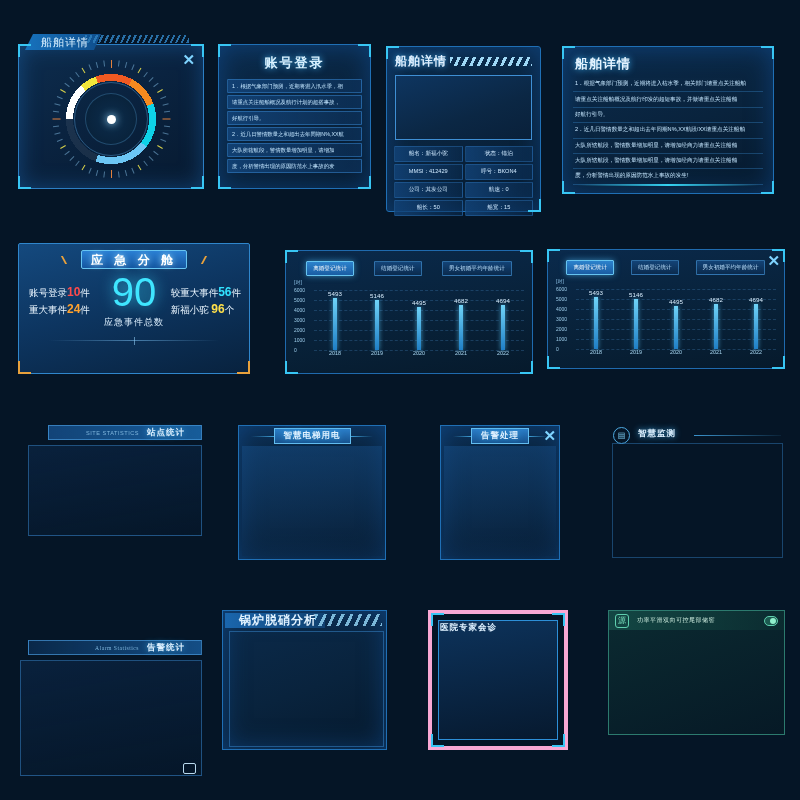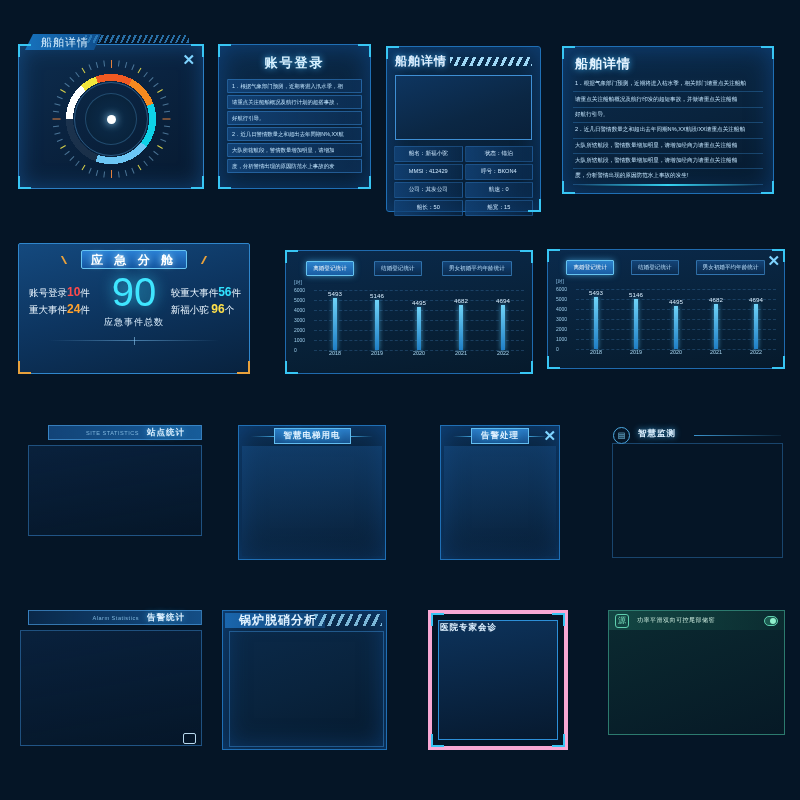--- a/index.html
+++ b/index.html
@@ -163,21 +163,21 @@
               display:flex; justify-content:space-around; }
   .ch-x { font-size:5.4px; color:#a9d5ef; }
   .hdr-text { font-size:8.5px; color:#dff1ff; font-weight:bold; letter-spacing:1px;
               text-shadow:0 0 6px #3aa5e4; white-space:nowrap; }
   .hdr-en { font-size:5.6px; color:#7fb6dd; letter-spacing:.5px; margin-right:4px; }
 
   #q1 { left:18px; top:425px; width:190px; height:115px;text-align:center; }
   #q2 { left:238px; top:425px; width:148px; height:135px; }
   #q3 { left:440px; top:425px; width:120px; height:135px; }
   #q4 { left:608px; top:425px; width:177px; height:135px; }
-  #r1 { left:18px; top:610px; width:190px; height:140px; }
+  #r1 { left:18px; top:640px; width:190px; height:140px;font-family:Liberation Serif, serif; }
   #r2 { left:222px; top:610px; width:165px; height:140px; }
   #r3 { left:428px; top:610px; width:140px; height:140px; }
   #r4 { left:608px; top:610px; width:177px; height:125px; }
 
   .q1-strip {
     position:absolute; left:30px; right:6px; top:0; height:15px;
     background:linear-gradient(90deg,rgba(20,72,128,.9),rgba(24,96,160,.95));
     border:1px solid rgba(70,150,215,.7);
     display:flex; align-items:center; justify-content:flex-end; padding-right:16px; gap:4px;
   }

